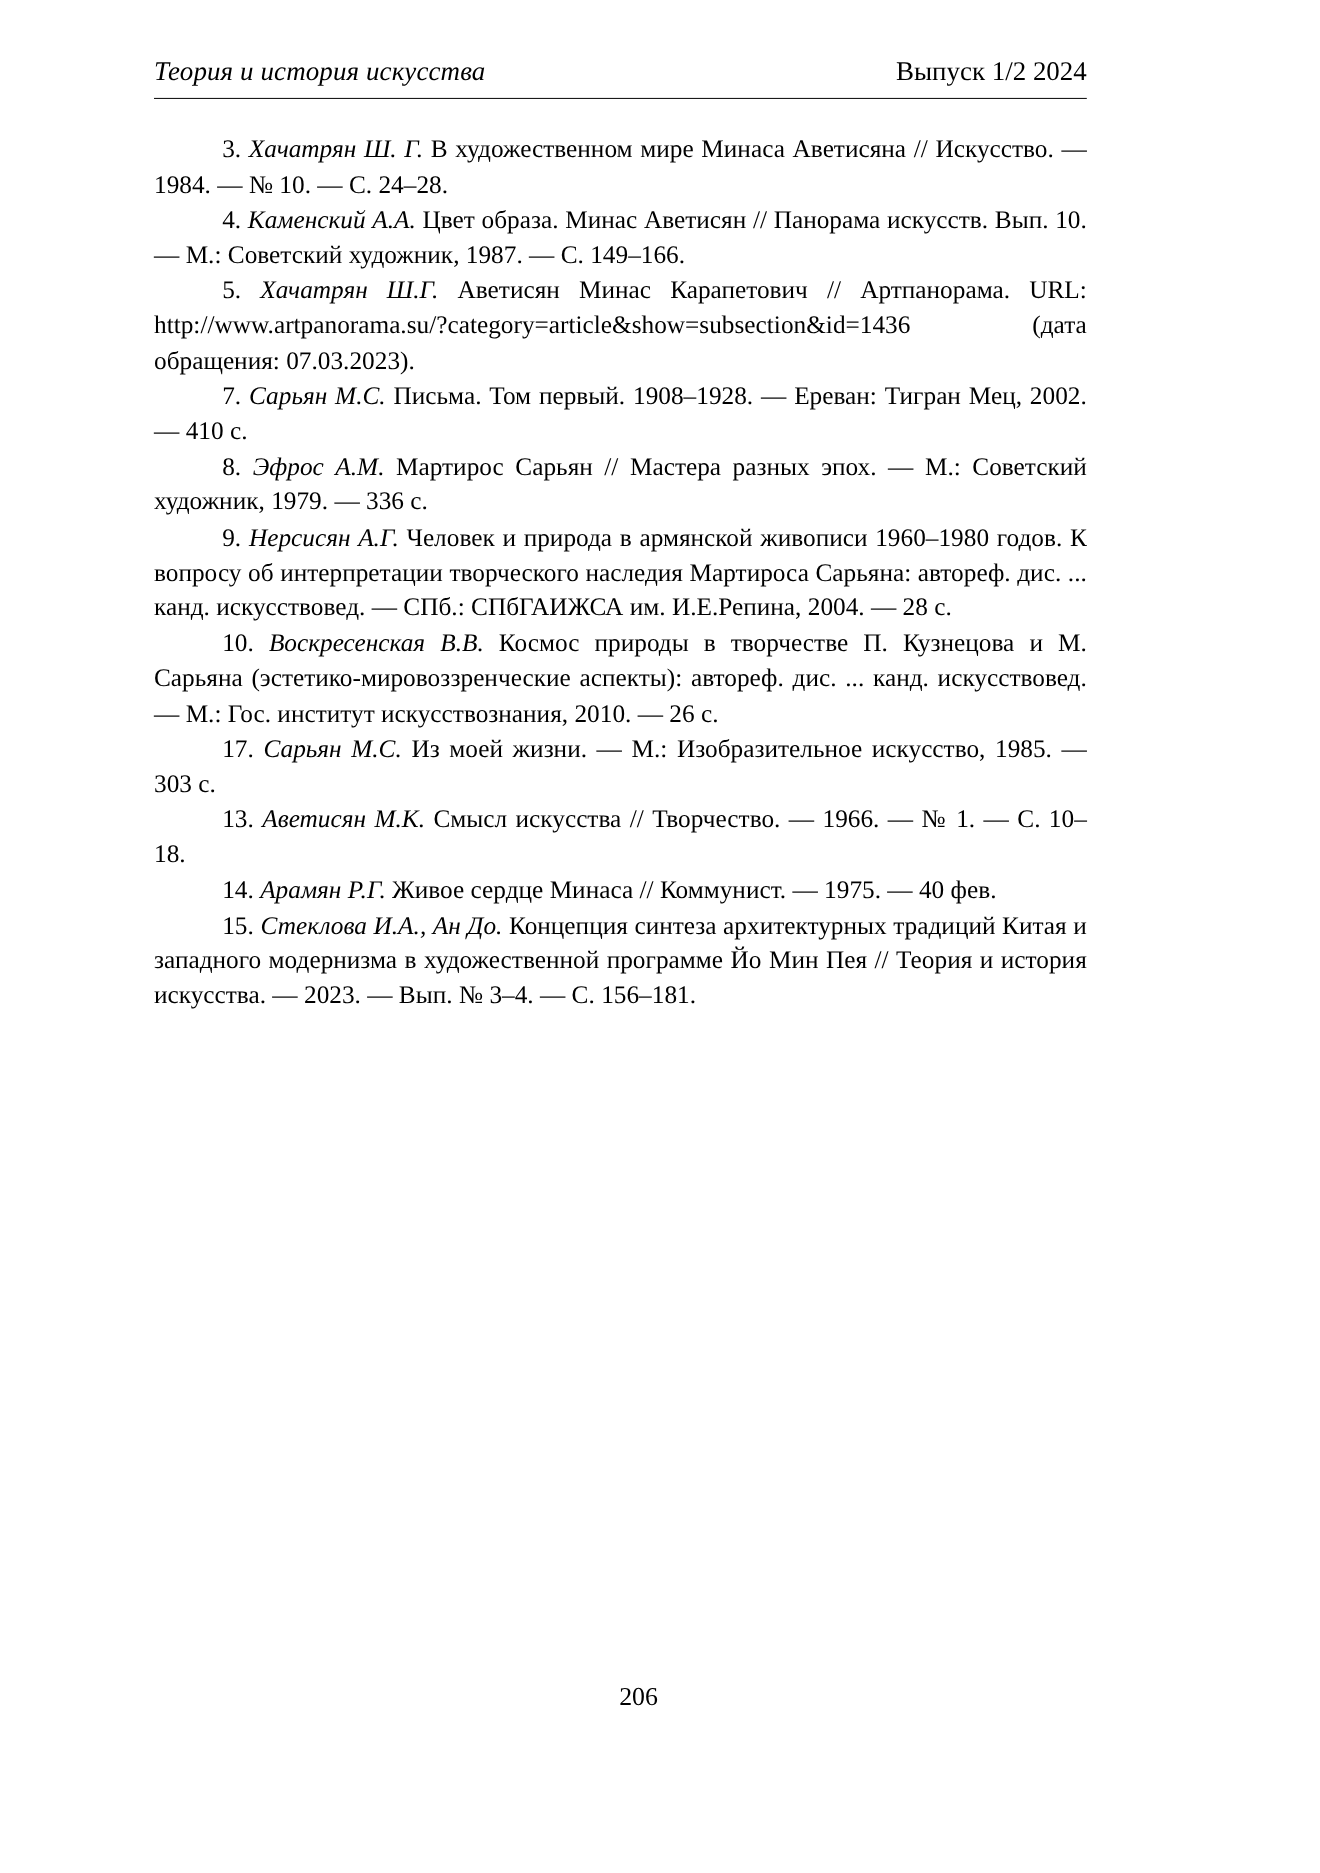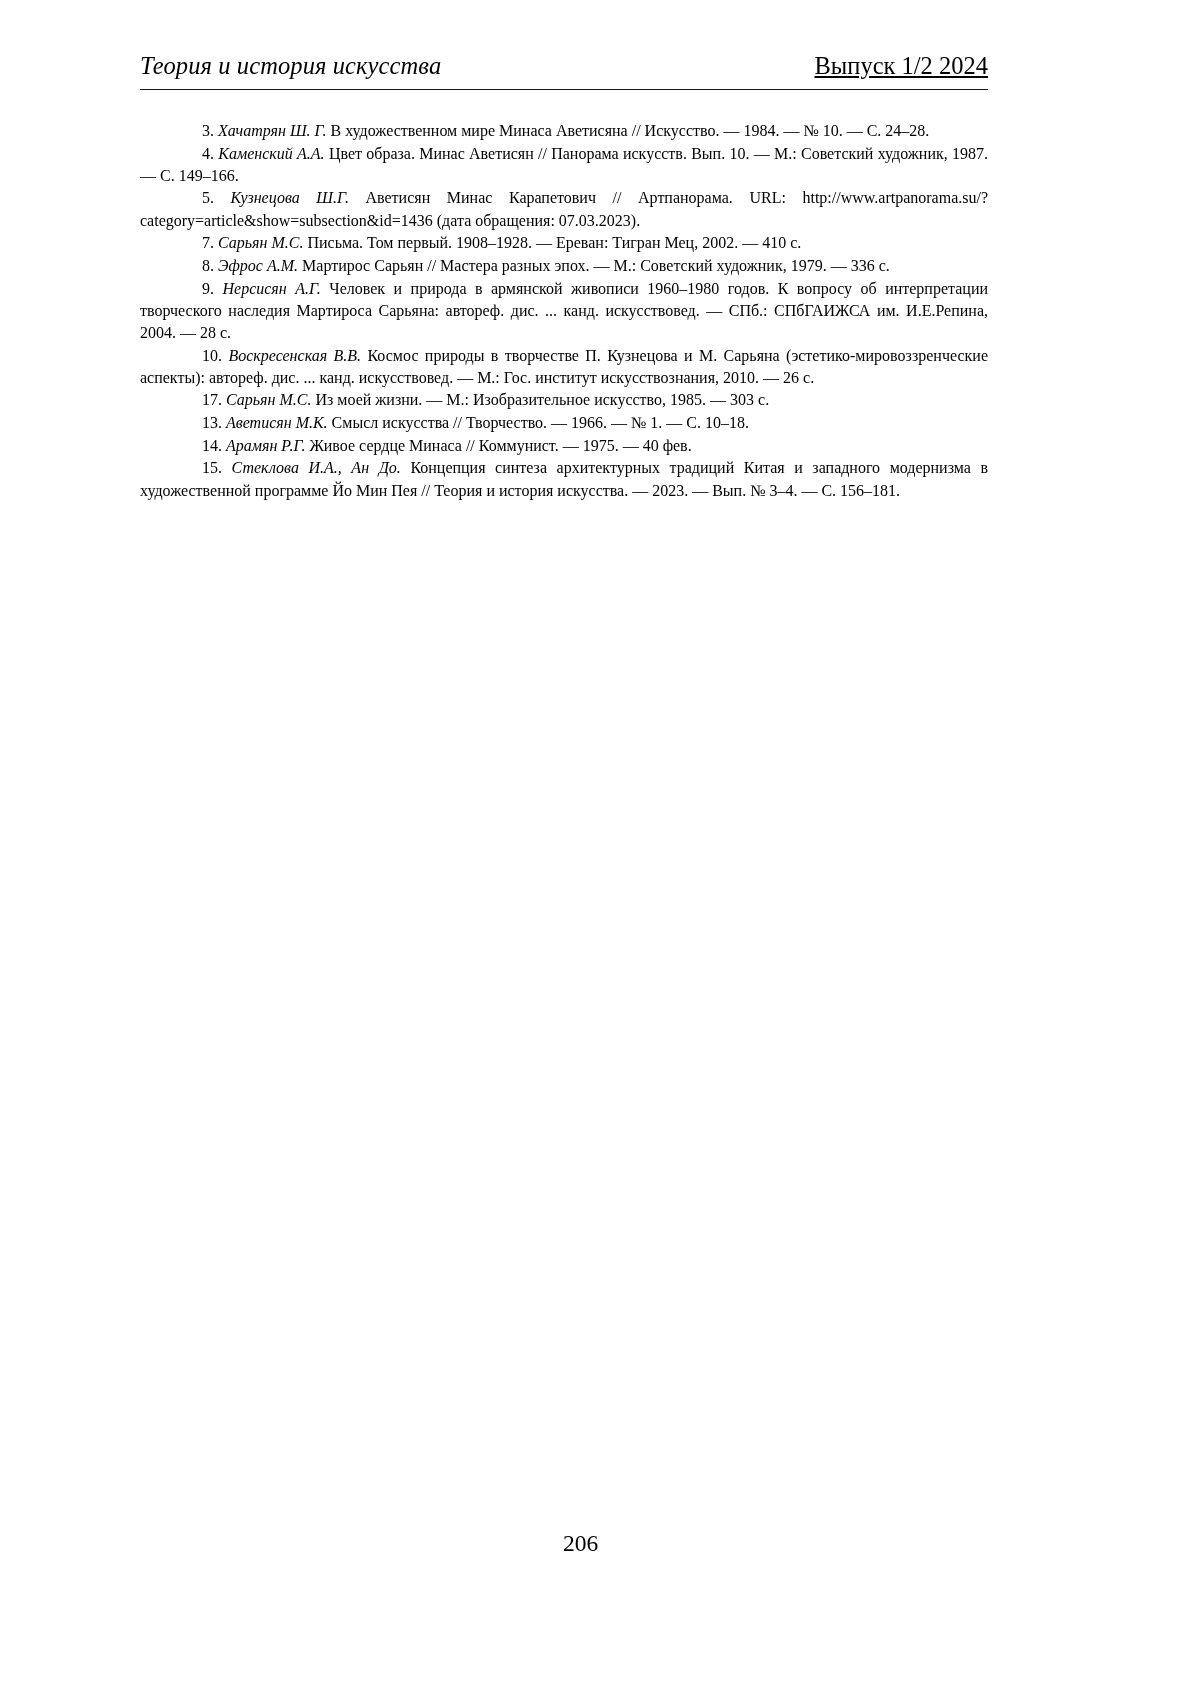--- a/index.html
+++ b/index.html
@@ -33,30 +33,29 @@
     font-size: 24.5px;
     padding-bottom: 9px;
     border-bottom: 1.6px solid #1a1a1a;
   }
   .header-left {
     font-style: italic;
     letter-spacing: 0.1px;
   }
   .header-right {
     font-style: normal;
-    text-decoration: underline;
   }
   .content {
     position: absolute;
     left: 140px;
     right: 140px;
     top: 120px;
   }
   .ref {
-    font-size: 16px;
+    font-size: 23px;
     line-height: 1.385;
     text-align: justify;
     text-justify: inter-word;
     text-indent: 62px;
     margin: 0 0 0.5px 0;
     hyphens: manual;
   }
   .ref i {
     font-style: italic;
   }
@@ -79,21 +78,21 @@
     <span class="header-left">Теория и история искусства</span>
     <span class="header-right">Выпуск 1/2 2024</span>
   </div>
 
   <div class="content">
 
     <p class="ref"><span>3.</span> <i>Хачатрян Ш. Г.</i> <span>В художественном мире Минаса Аветисяна // Искусство. — 1984. — № 10. — С. 24–28.</span></p>
 
     <p class="ref"><span>4.</span> <i>Каменский А.А.</i> <span>Цвет образа. Минас Аветисян // Панорама искусств. Вып. 10. — М.: Советский художник, 1987. — С. 149–166.</span></p>
 
-    <p class="ref"><span>5.</span> <i>Кузнецова Ш.Г.</i> <span>Аветисян Минас Карапетович // Артпанорама. URL: http://www.artpanorama.su/?category=article&amp;show=subsection&amp;id=1436 (дата обращения: 07.03.2023).</span></p>
+    <p class="ref"><span>5.</span> <i>Хачатрян Ш.Г.</i> <span>Аветисян Минас Карапетович // Артпанорама. URL: http://www.artpanorama.su/?category=article&amp;show=subsection&amp;id=1436 (дата обращения: 07.03.2023).</span></p>
 
 
     <p class="ref"><span>7.</span> <i>Сарьян М.С.</i> <span>Письма. Том первый. 1908–1928. — Ереван: Тигран Мец, 2002. — 410 с.</span></p>
 
     <p class="ref"><span>8.</span> <i>Эфрос А.М.</i> <span>Мартирос Сарьян // Мастера разных эпох. — М.: Советский художник, 1979. — 336 с.</span></p>
 
     <p class="ref"><span>9.</span> <i>Нерсисян А.Г.</i> <span>Человек и природа в армянской живописи 1960–1980 годов. К вопросу об интерпретации творческого наследия Мартироса Сарьяна: автореф. дис. ... канд. искусствовед. — СПб.: СПбГАИЖСА им. И.Е.Репина, 2004. — 28 с.</span></p>
 
     <p class="ref"><span>10.</span> <i>Воскресенская В.В.</i> <span>Космос природы в творчестве П. Кузнецова и М. Сарьяна (эстетико-мировоззренческие аспекты): автореф. дис. ... канд. искусствовед. — М.: Гос. институт искусствознания, 2010. — 26 с.</span></p>
 

